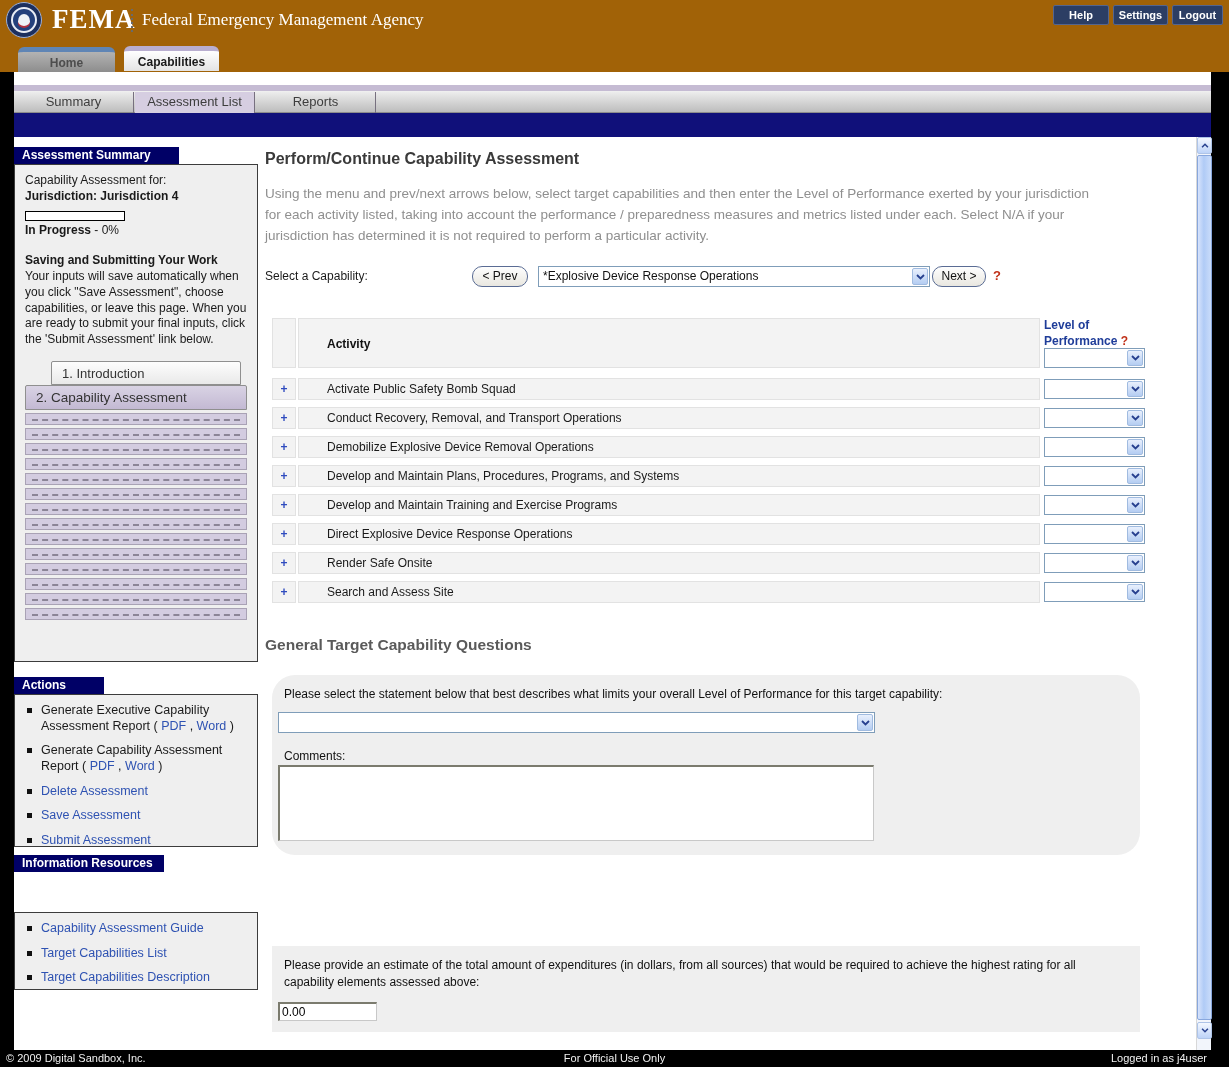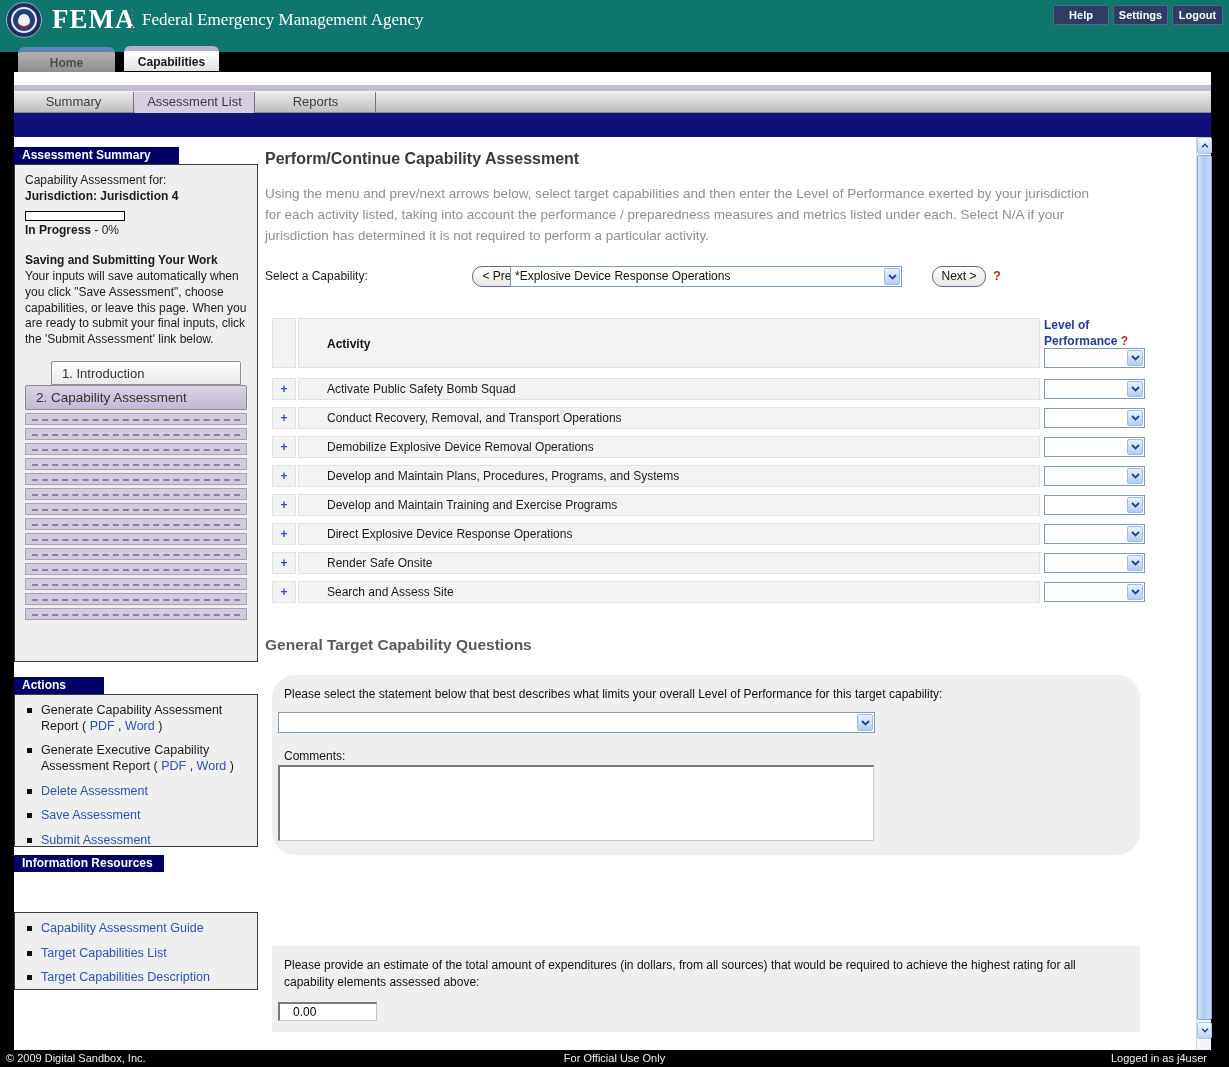--- a/index.html
+++ b/index.html
@@ -1,20 +1,20 @@
 <!DOCTYPE html>
 <html><head>
 <meta charset="utf-8">
 <style>
   * { margin:0; padding:0; box-sizing:border-box; }
   html,body { width:1229px; height:1067px; }
   body { background:#000; font-family:"Liberation Sans", sans-serif; position:relative; overflow:hidden; }
 
   
-  .hdr { position:absolute; left:0; top:0; width:1229px; height:52px; background:#0f766e; }
+  .hdr { position:absolute; left:0; top:0; width:1229px; height:72px; background:#a16207; }
   .seal { position:absolute; left:6px; top:2px; width:36px; height:36px; border-radius:50%;
           background:#1c2f5e; border:1px solid #9db0d8; }
   .seal::before { content:""; position:absolute; left:4px; top:4px; right:4px; bottom:4px;
           border-radius:50%; border:2px solid #e8ecf5; background:#24407c; }
   .seal::after { content:""; position:absolute; left:11px; top:11px; width:12px; height:12px;
           border-radius:50% 50% 50% 50%/60% 60% 40% 40%; background:#f0f2f7; box-shadow:0 2px 0 #b03040; }
   .brand { position:absolute; left:52px; top:4px; color:#fff; font-family:"Liberation Serif", serif;
            font-size:27px; font-weight:bold; letter-spacing:1px; }
   .hdr-sep { position:absolute; left:131px; top:9px; height:23px; border-left:2px dotted #6a6a6a; }
   .agency { position:absolute; left:142px; top:10px; color:#fff; font-family:"Liberation Serif", serif; font-size:17px; }
@@ -82,21 +82,21 @@
   #btn-next { left:918px; top:194px; width:54px; }
   .q-mark { position:absolute; color:#c03018; font-size:13px; font-weight:bold; cursor:pointer; }
   #q-cap { left:979px; top:196px; }
 
   
   .xpsel { position:absolute; background:#fff; border:1px solid #7f9db9; cursor:pointer; }
   .xpsel .val { position:absolute; left:4px; top:2px; font-size:12px; color:#111; white-space:nowrap; }
   .xpsel .arr { position:absolute; right:1px; top:1px; bottom:1px; width:16px;
                 background:linear-gradient(#e9f0fd,#b4cdf2); border:1px solid #a0bbe0; border-radius:2px;
                 display:flex; align-items:center; justify-content:center; }
-  #sel-capability { left:496px; top:194px; width:392px; height:21px;padding-left:23px; }
+  #sel-capability { left:524px; top:194px; width:392px; height:21px;padding-left:23px; }
 
   
   .tbl-hdr-plus { position:absolute; left:258px; top:246px; width:24px; height:50px; background:#f3f3f3; border:1px solid #e2e2e2; }
   .tbl-hdr-act  { position:absolute; left:284px; top:246px; width:742px; height:50px; background:#f3f3f3; border:1px solid #e2e2e2;
                   font-size:12px; font-weight:bold; color:#111; line-height:50px; padding-left:28px; }
   .tbl-hdr-lop  { position:absolute; left:1030px; top:246px; width:101px; text-align:left;
                   font-size:12px; font-weight:bold; color:#1f3d99; line-height:1.3; }
   .tbl-hdr-lop .q-mark2 { color:#c03018; }
   #sel-lop-hdr { left:1030px; top:276px; width:101px; height:20px; }
   #rows { position:absolute; left:258px; top:306px; width:873px; }
@@ -115,21 +115,21 @@
   #panel3 { top:874px; height:86px; }
   .q-text { position:absolute; left:12px; top:11px; right:12px; font-size:12px; color:#111; line-height:1.45; }
   #sel-q1 { left:6px; top:37px; width:597px; height:21px; }
   .comments-label { position:absolute; left:12px; top:74px; font-size:12px; color:#111; }
   .comments-ta { position:absolute; left:6px; top:90px; width:596px; height:76px; background:#fff;
                  border:1px solid #c8c8c8; border-top:2px solid #7b7b6e; border-left:2px solid #7b7b6e; resize:none;
                  font-family:"Liberation Sans", sans-serif; font-size:12px; }
   #sel-q2 { left:6px; top:48px; width:341px; height:21px; }
   .exp-input { position:absolute; left:6px; top:56px; width:99px; height:19px; background:#fff;
                border:1px solid #c8c8c8; border-top:2px solid #7b7b6e; border-left:2px solid #7b7b6e;
-               font-family:"Liberation Sans", sans-serif; font-size:12px; padding-left:13px; }
+               font-family:"Liberation Sans", sans-serif; font-size:12px; padding-left:2px; }
 
   
   .sbar { position:absolute; left:1182px; top:65px; width:15px; height:913px; background:#f2f5fb; border-left:1px solid #d8d8d8; }
   .sb-btn { position:absolute; left:0; width:15px; height:17px; background:linear-gradient(#f4f8ff,#bdd3f8);
             border:1px solid #aec4e8; border-radius:2px; display:flex; align-items:center; justify-content:center; cursor:pointer; }
   .sb-up { top:0; } .sb-down { top:885px; }
   .sb-thumb { position:absolute; left:0; top:18px; width:15px; height:865px; border:1px solid #88a7dd; border-radius:2px;
               background:linear-gradient(90deg,#d7e3fc,#b0cbf6 45%,#cadcfa); cursor:pointer; }
 
   
@@ -189,22 +189,22 @@
         <div class="clip-bar"></div>
         <div class="clip-bar"></div>
         <div class="clip-bar"></div>
         <div class="clip-bar"></div>
       </div>
   </div>
 
   <div class="s-hdr" id="act-hdr">Actions</div>
   <div class="s-box" id="act-box">
     <ul class="blist">
+      <li><span>Generate Executive Capability Assessment Report ( </span><span class="lnk">PDF</span><span> , </span><span class="lnk">Word</span><span> )</span></li>
       <li><span>Generate Capability Assessment Report ( </span><span class="lnk">PDF</span><span> , </span><span class="lnk">Word</span><span> )</span></li>
-      <li><span>Generate Executive Capability Assessment Report ( </span><span class="lnk">PDF</span><span> , </span><span class="lnk">Word</span><span> )</span></li>
       <li><span class="lnk">Delete Assessment</span></li>
       <li><span class="lnk">Save Assessment</span></li>
       <li><span class="lnk">Submit Assessment</span></li>
     </ul>
   </div>
 
   <div class="s-hdr" id="res-hdr">Information Resources</div>
   <div class="s-box" id="res-box">
     <ul class="blist">
       <li><span class="lnk">Capability Assessment Guide</span></li>

